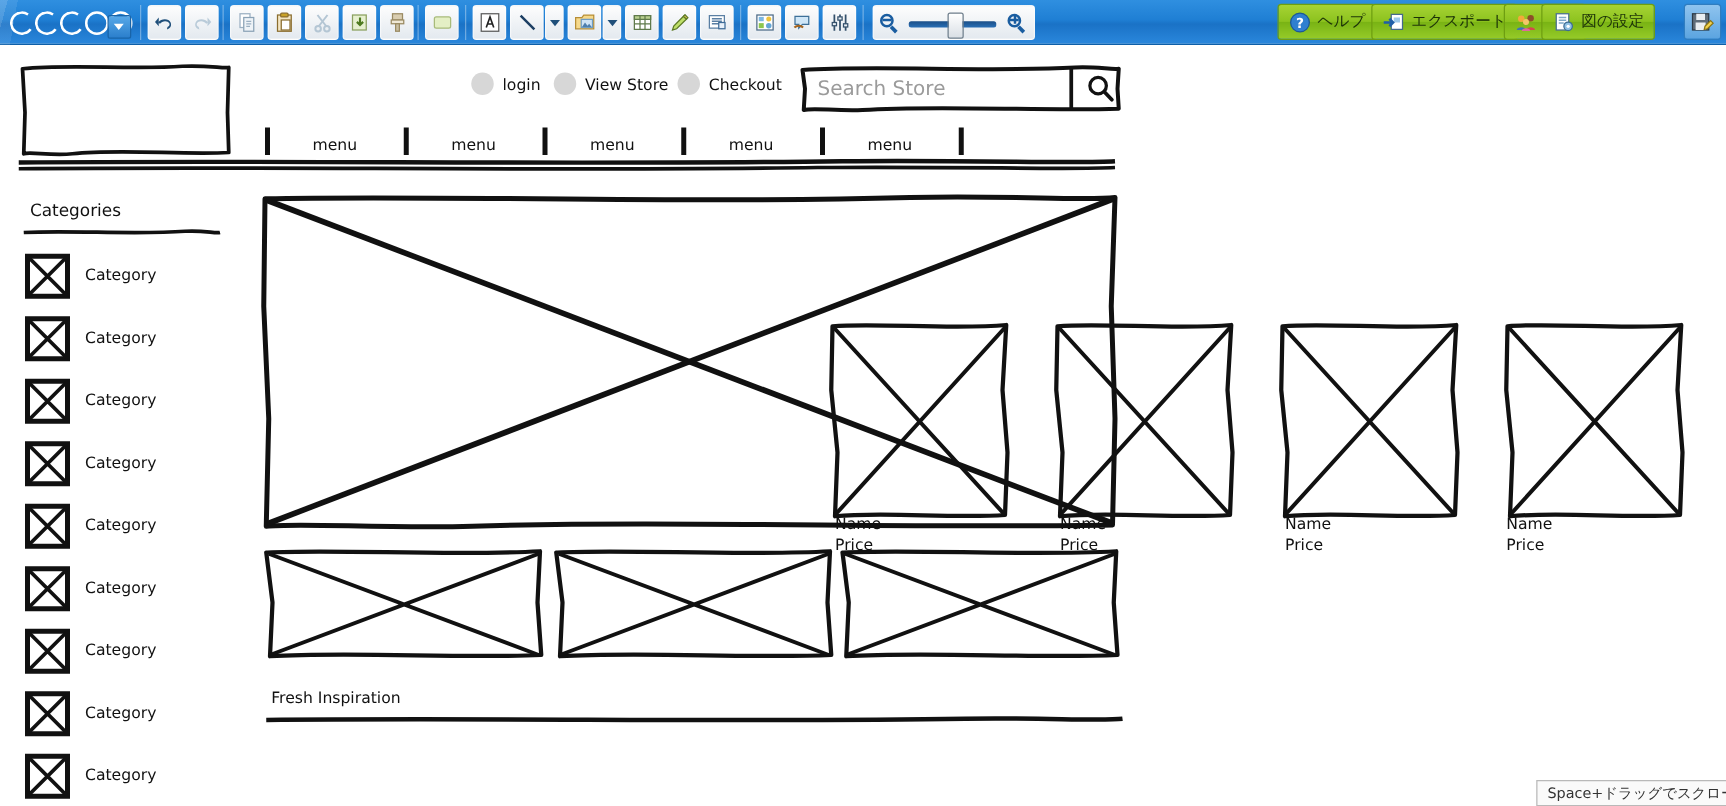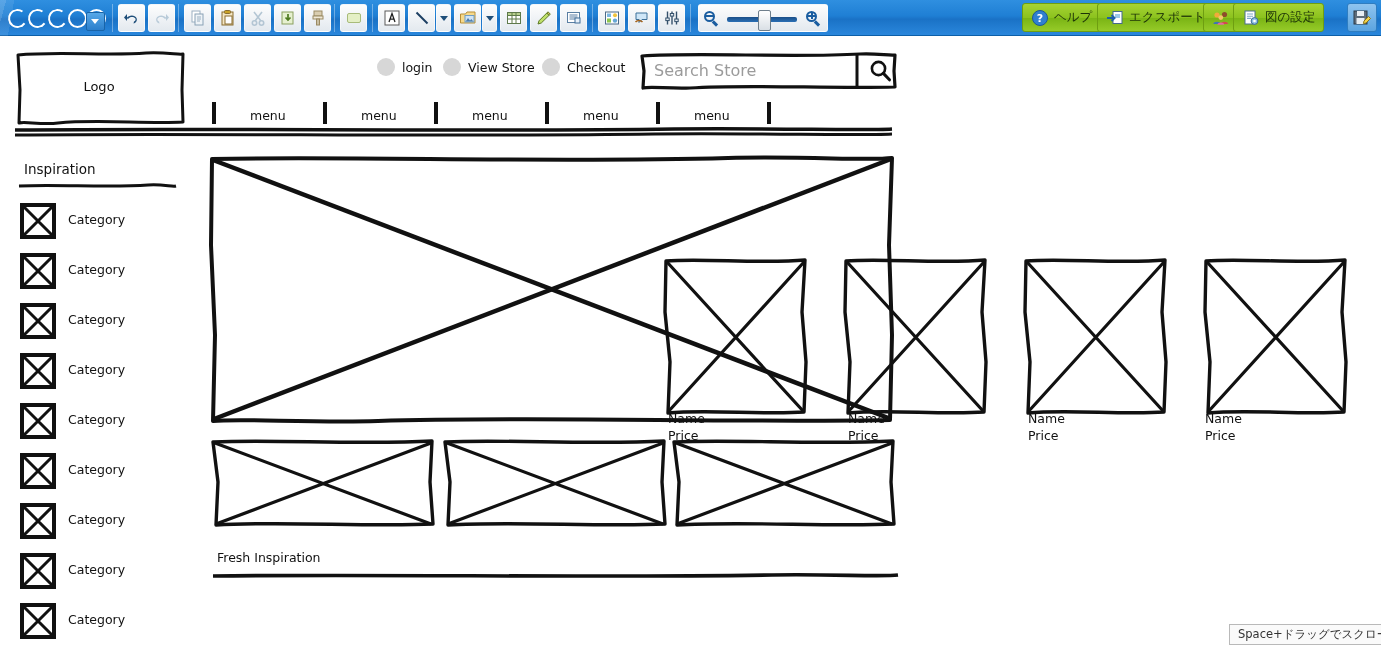--- a/index.html
+++ b/index.html
@@ -421,21 +421,20 @@
     </div>
   </div>
 
   <div class="canvas">
 
     <div class="sk logo-box">
       <svg width="170" height="76" viewBox="0 0 170 76">
         <path d="M2,5 C40,1 90,6 130,3 C150,2 163,5 167,4 L166,40 L167,72 C130,74 80,69 42,73 C25,75 8,71 3,73 L4,40 Z" fill="none" stroke="#111" stroke-width="3" stroke-linejoin="round"></path>
       </svg>
     </div>
-    <div class="logo-text">Logo</div>
 
     <div class="sk" style="left:14px;top:96px">
       <svg width="880" height="6" viewBox="0 0 880 6">
         <path d="M1,3 C200,1 420,5 640,2 C760,1 840,4 878,2" fill="none" stroke="#111" stroke-width="3"></path>
       </svg>
     </div>
 
     <div class="acct" style="left:377px;top:22px">
       <span class="dot"></span>
       <span class="t">login</span>
@@ -498,21 +497,21 @@
           <path d="M2,0 L2,22" stroke="#111" stroke-width="4"></path>
         </svg>
       </div>
 
     <div class="sk" style="left:14px;top:90px">
       <svg width="880" height="7" viewBox="0 0 880 7">
         <path d="M1,4 C220,2 440,6 660,3 C770,2 850,5 878,3" fill="none" stroke="#111" stroke-width="3.5"></path>
       </svg>
     </div>
 
-    <div class="cat-title">Inspiration</div>
+    <div class="cat-title">Categories</div>
     <div class="sk" style="left:18px;top:147px">
       <svg width="160" height="6" viewBox="0 0 160 6">
         <path d="M1,3 C40,1 90,5 130,2 C145,1 154,4 158,3" fill="none" stroke="#111" stroke-width="3"></path>
       </svg>
     </div>
 
     <div class="sk" style="left:20px;top:167px">
       <svg width="36" height="36" viewBox="0 0 36 36">
           <rect x="2" y="2" width="32" height="32" fill="none" stroke="#111" stroke-width="4"></rect>
           <path d="M3,3 L33,33 M33,3 L3,33" stroke="#111" stroke-width="3"></path>

